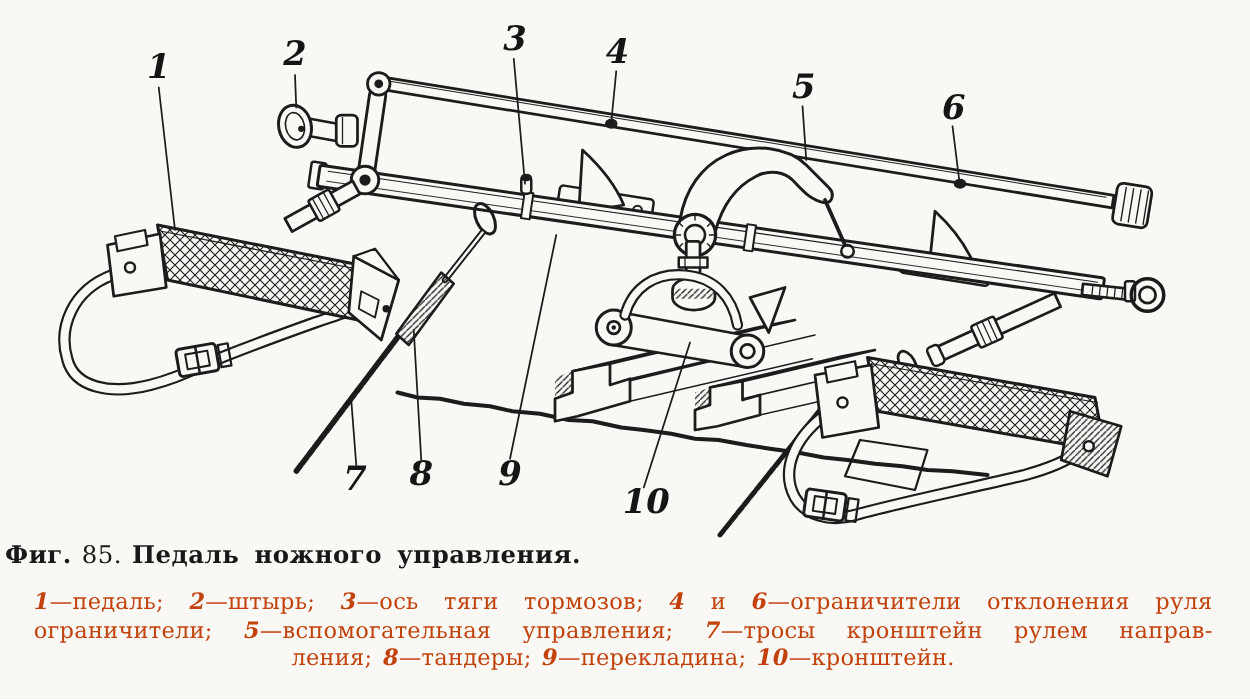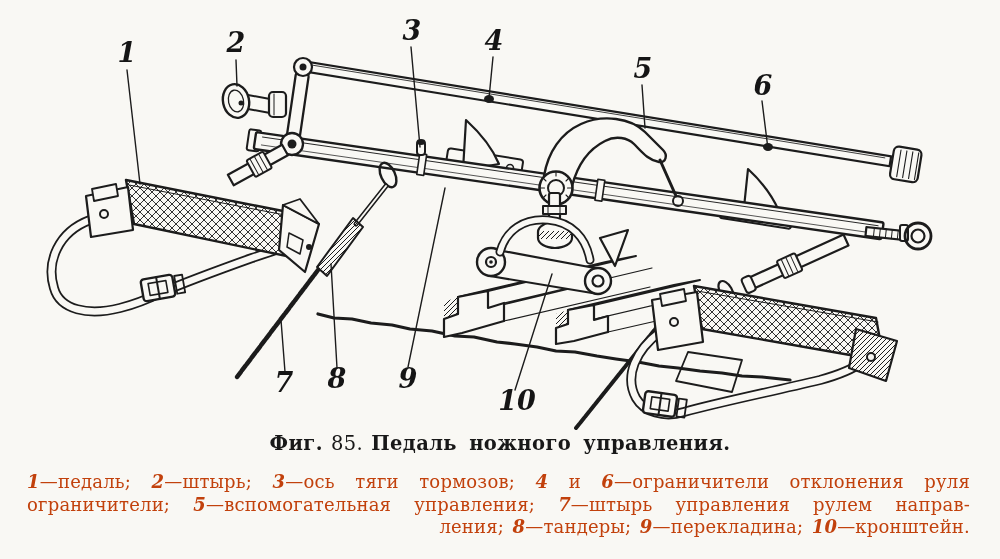--- a/index.html
+++ b/index.html
@@ -5,31 +5,31 @@
   html,body{margin:0;padding:0;background:#e9e9e6;}
   .page{
     width:1000px;height:559px;position:relative;overflow:hidden;
     background:#f9f8f4;
     font-family:"DejaVu Serif","Liberation Serif",serif;
     color:#1c1c1c;
   }
   svg{display:block}
   .co{font:italic 700 27px "DejaVu Serif",serif;fill:#151515;}
   .caption{
-    margin-top:2px;text-align:center;font-size:19.5px;line-height:24px;
+    margin-top:2px;text-align:left;font-size:19.5px;line-height:24px;
     letter-spacing:.4px;word-spacing:5px;color:#181818;
   }
   .caption .cap-b{font-weight:bold;}
   .caption span{margin:0 4px;}
   .legend{
     margin:15px 30px 0 27px;font-size:18px;line-height:22.5px;
     letter-spacing:.2px;word-spacing:2.5px;color:#c2410c;
   }
   .legend .jl{text-align:justify;text-align-last:justify;}
-  .legend .cl{text-align:right;}
+  .legend .cl{text-align:center;}
   .legend .lnum{font-style:italic;font-weight:700;}
 </style>
 </head>
 <body>
 
 <div class="page">
 
 <svg viewBox="0 0 1000 430" width="1000" height="430">
   <defs>
     <pattern id="xh" width="8" height="8" patternUnits="userSpaceOnUse">
@@ -258,17 +258,17 @@
   <text class="co" x="408" y="388" text-anchor="middle">9</text>
   <text class="co" x="517" y="410" text-anchor="middle">10</text>
 </svg>
 
 <div class="caption">
   <span class="cap-b">Фиг.</span><span>85.</span><span class="cap-b">Педаль ножного управления.</span>
 </div>
 
 <div class="legend">
   <div class="jl"><span class="lnum">1</span><span>—педаль; </span><span class="lnum">2</span><span>—штырь; </span><span class="lnum">3</span><span>—ось тяги тормозов; </span><span class="lnum">4</span><span> и </span><span class="lnum">6</span><span>—ограничители отклонения руля</span></div>
-  <div class="jl"><span>ограничители; </span><span class="lnum">5</span><span>—вспомогательная управления; </span><span class="lnum">7</span><span>—штырь управления рулем направ-</span></div>
+  <div class="jl"><span>ограничители; </span><span class="lnum">5</span><span>—вспомогательная управления; </span><span class="lnum">7</span><span>—тросы кронштейн рулем направ-</span></div>
   <div class="cl"><span>ления; </span><span class="lnum">8</span><span>—тандеры; </span><span class="lnum">9</span><span>—перекладина; </span><span class="lnum">10</span><span>—кронштейн.</span></div>
 </div>
 
 </div>
 
 </body></html>

